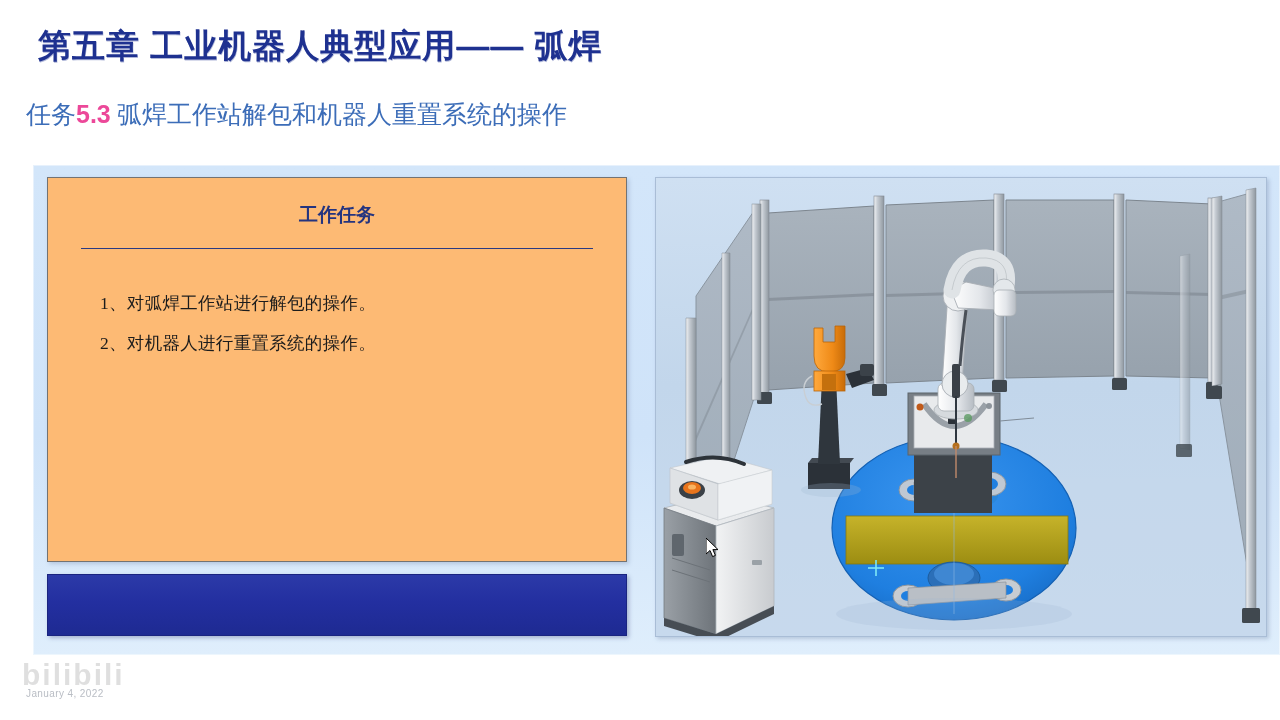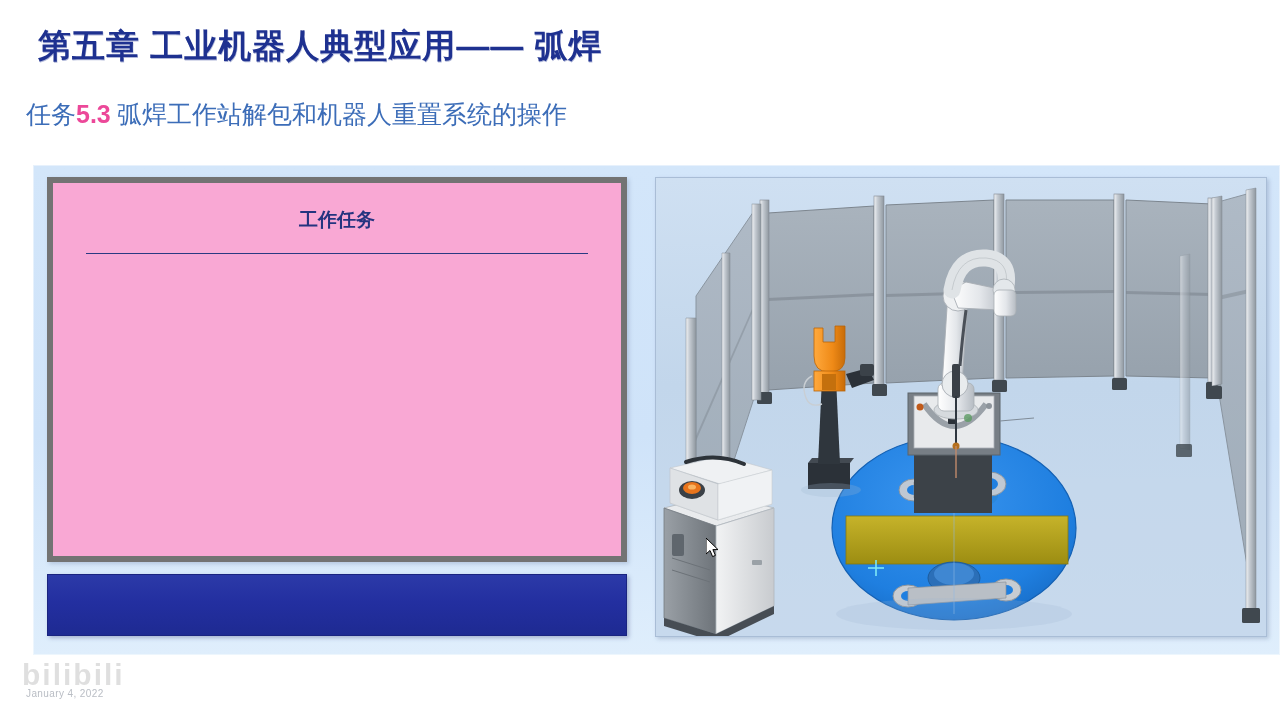--- a/index.html
+++ b/index.html
@@ -25,22 +25,22 @@
   
   #content-band {
     position:absolute; left:33px; top:165px; width:1247px; height:490px;
     background:linear-gradient(180deg,#d3e6fa 0%, #cfe3f9 55%, #dfeefc 100%);
     box-shadow:inset 0 0 0 1px rgba(255,255,255,0.45);
   }
 
   
   #task-card {
     position:absolute; left:47px; top:177px; width:580px; height:385px;
-    background:#f9a8d4;
-    border:6px solid #737373;
+    background:#fdba74;
+    border:1px solid #737373;
     box-shadow:2px 2px 4px rgba(90,110,150,0.28);
   }
   #task-card-title {
     text-align:center; margin-top:24px;
     font-size:19px; color:#24347F; font-weight:600;
     font-family:"Liberation Serif", serif;
   }
   #task-card-rule {
     margin:20px 33px 0 33px; height:0; border-top:1.6px solid #2a3a82;
   }
@@ -93,20 +93,24 @@
 
 <div id="slide-subtitle">
   <span>任务</span><span class="num">5.3</span><span> 弧焊工作站解包和机器人重置系统的操作</span>
 </div>
 
 <div id="content-band"></div>
 
 <div id="task-card">
   <div id="task-card-title">工作任务</div>
   <div id="task-card-rule"></div>
+  <div id="task-list">
+    <div class="task-item">1、对弧焊工作站进行解包的操作。</div>
+    <div class="task-item">2、对机器人进行重置系统的操作。</div>
+  </div>
 </div>
 
 <div id="blue-bar"></div>
 
 <div id="sim-viewport">
   <svg id="sim-svg" viewBox="0 0 612 460">
     <defs>
       <linearGradient id="floorG" x1="0" y1="0" x2="0" y2="1">
         <stop offset="0%" stop-color="#cfe0f2"></stop>
         <stop offset="45%" stop-color="#c2d6eb"></stop>

